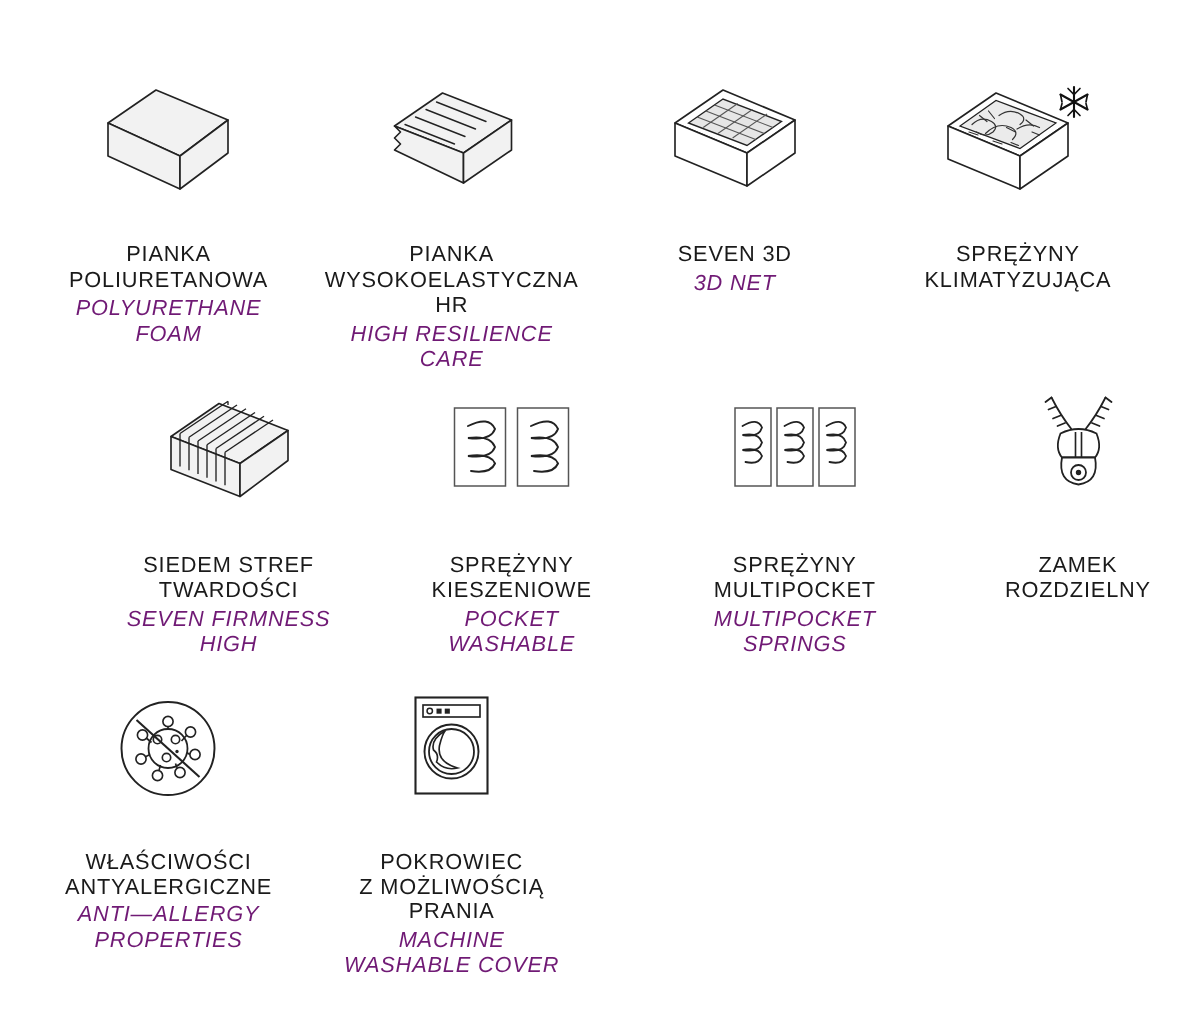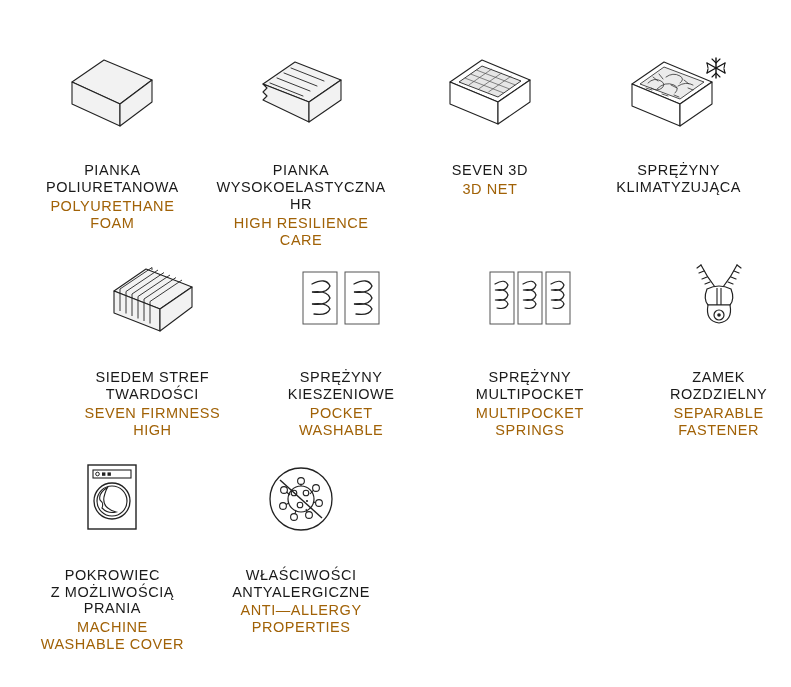--- a/index.html
+++ b/index.html
@@ -53,23 +53,24 @@
     line-height: 1.17;
   }
   .label-pl {
     color: #1a1a1a;
     font-size: 14.5px;
     letter-spacing: 0.55px;
     font-weight: 400;
     white-space: pre-line;
   }
   .label-en {
-    color: #a16207;
+    color: #701a75;
     font-size: 14.5px;
     letter-spacing: 0.55px;
+    font-style: italic;
     font-weight: 400;
     white-space: pre-line;
     margin-top: 2px;
   }
 </style>
 </head>
 <body>
 
 <div class="feature-grid">
 
@@ -266,49 +267,25 @@
           <path d="M36,30 q12,-6 24,0 q4,10 -1,16 l-22,0 q-5,-6 -1,-16 z" fill="#ffffff" stroke="#222" stroke-width="1.2"></path>
           <path d="M37,46 q-3,16 11,18 q14,-2 11,-18 z" fill="#ffffff" stroke="#222" stroke-width="1.2"></path>
           <path d="M46,29 L46,46 M50,29 L50,46" fill="none" stroke="#222" stroke-width="1.1"></path>
           <circle cx="48" cy="56" r="5" fill="none" stroke="#222" stroke-width="1.2"></circle>
           <circle cx="48" cy="56" r="1.8" fill="#222"></circle>
         </svg>
       </div>
       <div class="labels">
         <div class="label-pl">ZAMEK
 ROZDZIELNY</div>
-        <div class="label-en">SEPARABLE
-FASTENER</div>
       </div>
     </div>
   </div>
 
   <div class="feature-row row-3">
-
-    <div class="feature-cell">
-      <div class="icon-box">
-        <svg width="96" height="84" viewBox="0 0 96 84">
-          <rect x="24" y="8" width="48" height="64" fill="#ffffff" stroke="#222" stroke-width="1.4"></rect>
-          <rect x="29" y="13" width="38" height="8" fill="#ffffff" stroke="#222" stroke-width="1.1"></rect>
-          <circle cx="33.5" cy="17" r="1.8" fill="none" stroke="#222" stroke-width="1"></circle>
-          <rect x="38" y="15.4" width="3.4" height="3.4" fill="#222"></rect>
-          <rect x="43.5" y="15.4" width="3.4" height="3.4" fill="#222"></rect>
-          <circle cx="48" cy="44" r="18" fill="#ffffff" stroke="#222" stroke-width="1.3"></circle>
-          <circle cx="48" cy="44" r="15" fill="#ffffff" stroke="#222" stroke-width="1.2"></circle>
-          <path d="M44,30 q-10,6 -8,13 q4,3 2,8 q6,6 14,4 q-14,-4 -12,-15 q2,-8 4,-10 z" fill="#ffffff" stroke="#222" stroke-width="1.1"></path>
-        </svg>
-      </div>
-      <div class="labels">
-        <div class="label-pl">POKROWIEC
-Z MOŻLIWOŚCIĄ
-PRANIA</div>
-        <div class="label-en">MACHINE
-WASHABLE COVER</div>
-      </div>
-    </div>
 
     <div class="feature-cell">
       <div class="icon-box">
         <svg width="96" height="84" viewBox="0 0 96 84">
           <circle cx="48" cy="42" r="31" fill="#ffffff" stroke="#222" stroke-width="1.3"></circle>
           <circle cx="48" cy="42" r="13" fill="#ffffff" stroke="#222" stroke-width="1.2"></circle>
           <g fill="#ffffff" stroke="#222" stroke-width="1.1">
             <circle cx="48" cy="24" r="3.4"></circle>
             <circle cx="63" cy="31" r="3.4"></circle>
             <circle cx="66" cy="46" r="3.4"></circle>
@@ -334,17 +311,39 @@
         </svg>
       </div>
       <div class="labels">
         <div class="label-pl">WŁAŚCIWOŚCI
 ANTYALERGICZNE</div>
         <div class="label-en">ANTI—ALLERGY
 PROPERTIES</div>
       </div>
     </div>
 
+    <div class="feature-cell">
+      <div class="icon-box">
+        <svg width="96" height="84" viewBox="0 0 96 84">
+          <rect x="24" y="8" width="48" height="64" fill="#ffffff" stroke="#222" stroke-width="1.4"></rect>
+          <rect x="29" y="13" width="38" height="8" fill="#ffffff" stroke="#222" stroke-width="1.1"></rect>
+          <circle cx="33.5" cy="17" r="1.8" fill="none" stroke="#222" stroke-width="1"></circle>
+          <rect x="38" y="15.4" width="3.4" height="3.4" fill="#222"></rect>
+          <rect x="43.5" y="15.4" width="3.4" height="3.4" fill="#222"></rect>
+          <circle cx="48" cy="44" r="18" fill="#ffffff" stroke="#222" stroke-width="1.3"></circle>
+          <circle cx="48" cy="44" r="15" fill="#ffffff" stroke="#222" stroke-width="1.2"></circle>
+          <path d="M44,30 q-10,6 -8,13 q4,3 2,8 q6,6 14,4 q-14,-4 -12,-15 q2,-8 4,-10 z" fill="#ffffff" stroke="#222" stroke-width="1.1"></path>
+        </svg>
+      </div>
+      <div class="labels">
+        <div class="label-pl">POKROWIEC
+Z MOŻLIWOŚCIĄ
+PRANIA</div>
+        <div class="label-en">MACHINE
+WASHABLE COVER</div>
+      </div>
+    </div>
+
     <div class="feature-cell"></div>
     <div class="feature-cell"></div>
   </div>
 
 </div>
 
 </body></html>

